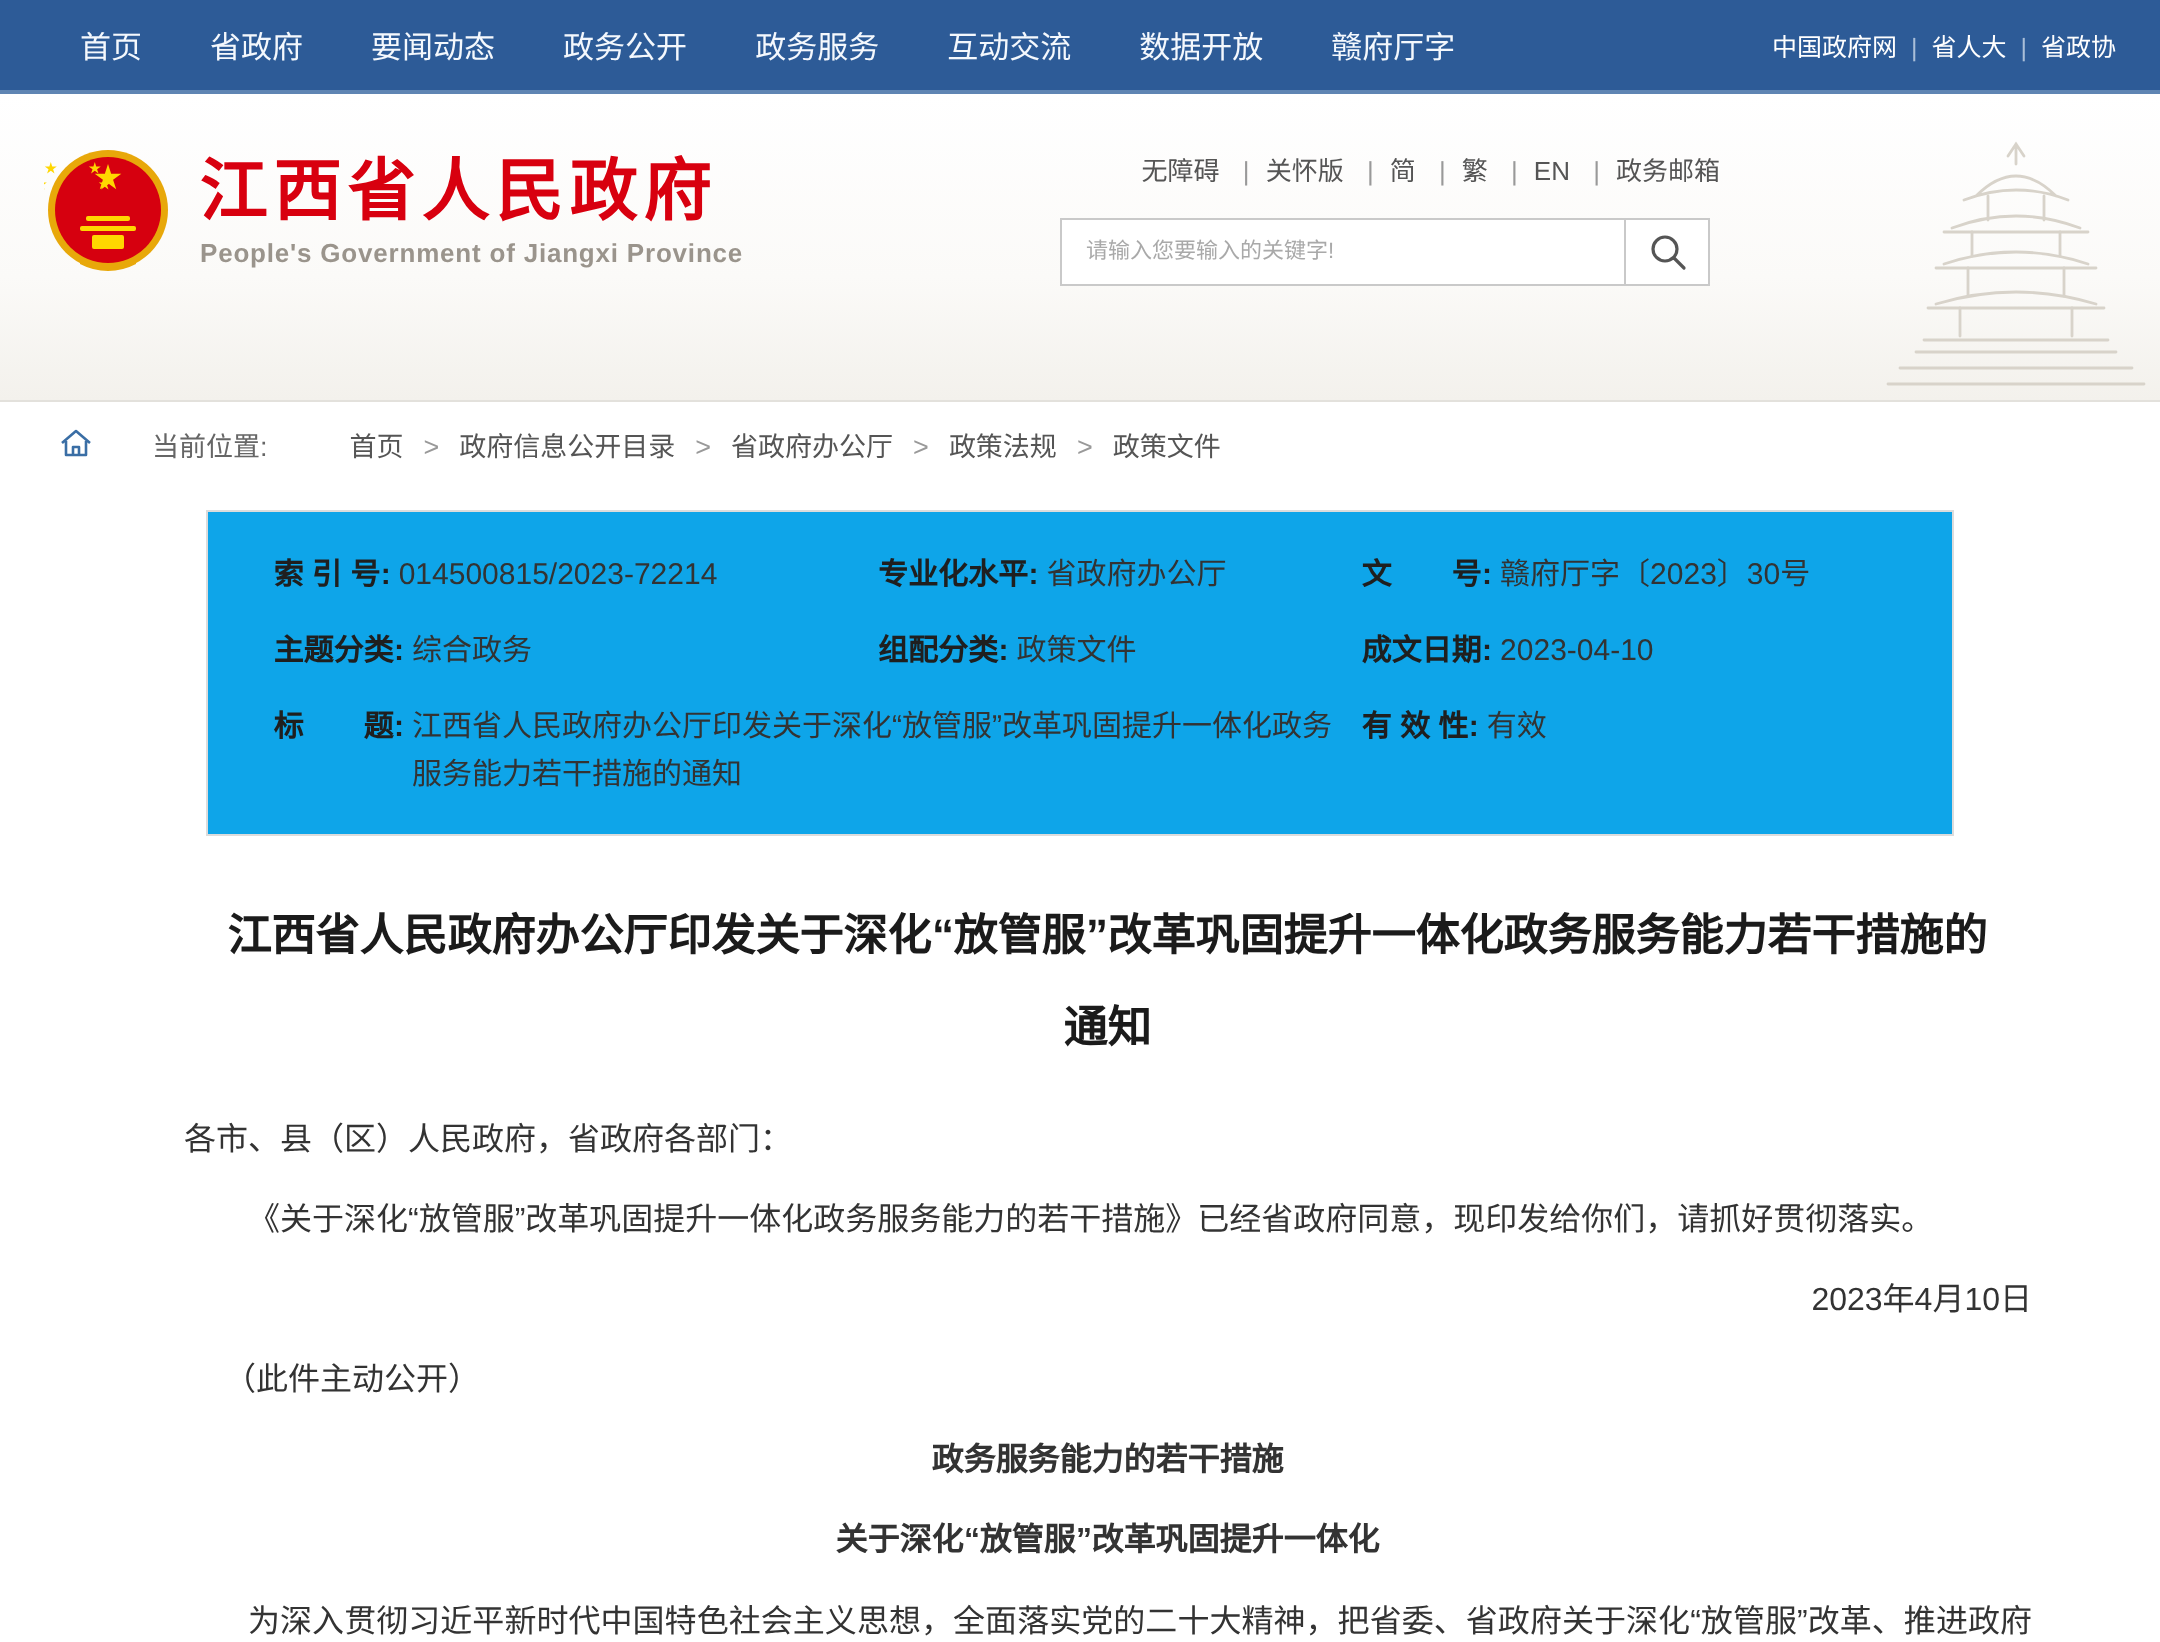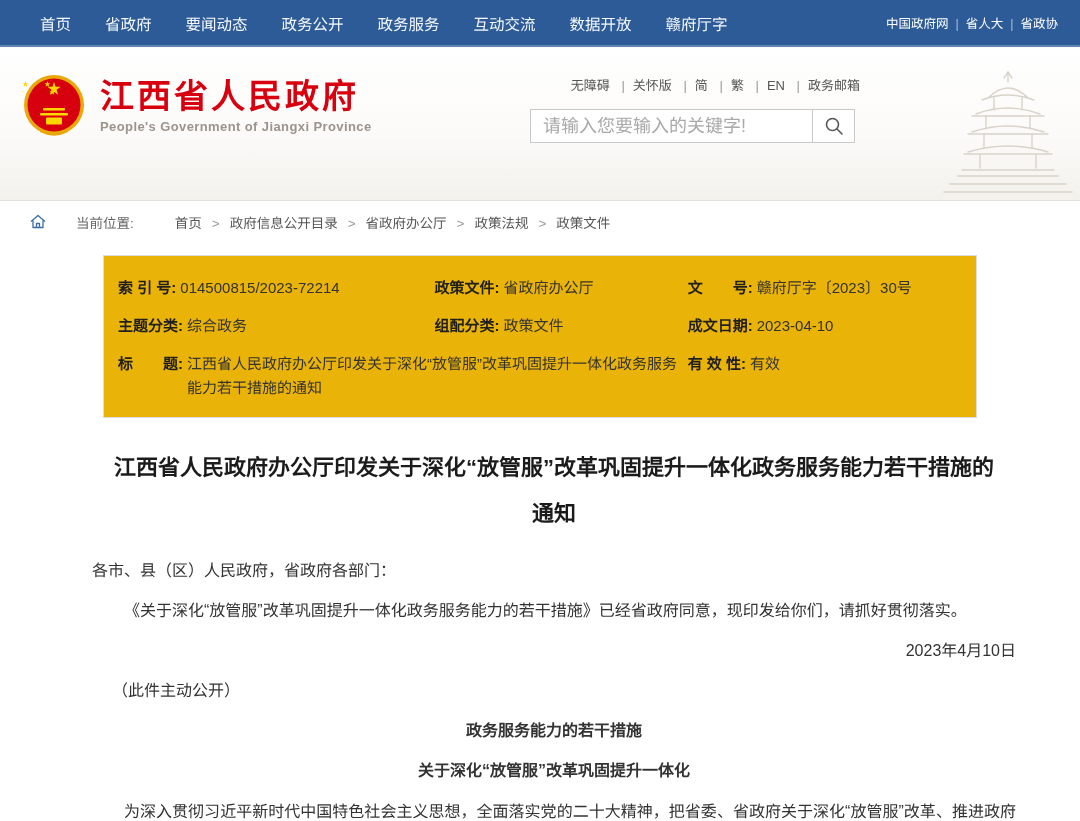--- a/index.html
+++ b/index.html
@@ -44,21 +44,21 @@
   .header-right { position:absolute; right:220px; top:28px; width:330px; text-align:right; }
   .qlinks { font-size:13px; color:#555; white-space:nowrap; }
   .qlinks a { color:#555; text-decoration:none; }
   .qlinks a + a::before { content:"|"; margin:0 8px; color:#999; }
   .searchbar {
     margin-top:15px; width:325px; height:34px;
     border:1px solid #c9c9c9; background:#fff; display:flex; align-items:stretch;
   }
   .search-input {
     flex:1; border:none; outline:none; padding:0 12px;
-    font-size:18px; color:#333; font-family:inherit; background:transparent;
+    font-size:11px; color:#333; font-family:inherit; background:transparent;
   }
   .search-input::placeholder { color:#a9a9a9; }
   .search-btn {
     width:42px; border:none; border-left:1px solid #c9c9c9; background:#fff;
     display:flex; align-items:center; justify-content:center; cursor:pointer; padding:0;
   }
   .pavilion { position:absolute; right:6px; bottom:-2px; }
 
   
   .breadcrumb-bar {
@@ -67,22 +67,22 @@
   }
   .home-icon { margin-right:9px; display:flex; align-items:center; }
   .crumb-label { margin-right:20px; color:#666; }
   .crumbs { display:flex; align-items:center; }
   .crumb { color:#555; text-decoration:none; white-space:nowrap; }
   .crumb + .crumb::before { content:">"; margin:0 10px; color:#999; }
 
   
   .meta-box {
     width:874px; margin:13px 0 0 103px;
-    border:1px solid #dcdcdc; padding:20px 14px 17px;
-    background:#eab308;
+    border:1px solid #dcdcdc; padding:20px 33px 17px;
+    background:#0ea5e9;
   }
   .meta-grid {
     display:grid; grid-template-columns:37.5% 30% 32.5%;
     row-gap:14px; font-size:15px;
   }
   .meta-cell { display:flex; line-height:24px; padding-right:8px; }
   .meta-cell .m-label { font-weight:bold; color:#1f1f1f; white-space:nowrap; }
   .meta-cell .m-value { margin-left:4px; color:#333; }
   .span2 { grid-column:1 / span 2; }
 
@@ -203,21 +203,21 @@
   </span>
 </div>
 
 <section class="meta-box">
   <div class="meta-grid">
     <div class="meta-cell">
       <span class="m-label">索 引 号:</span>
       <span class="m-value">014500815/2023-72214</span>
     </div>
     <div class="meta-cell">
-      <span class="m-label">政策文件:</span>
+      <span class="m-label">专业化水平:</span>
       <span class="m-value">省政府办公厅</span>
     </div>
     <div class="meta-cell">
       <span class="m-label">文　　号:</span>
       <span class="m-value">赣府厅字〔2023〕30号</span>
     </div>
     <div class="meta-cell">
       <span class="m-label">主题分类:</span>
       <span class="m-value">综合政务</span>
     </div>

